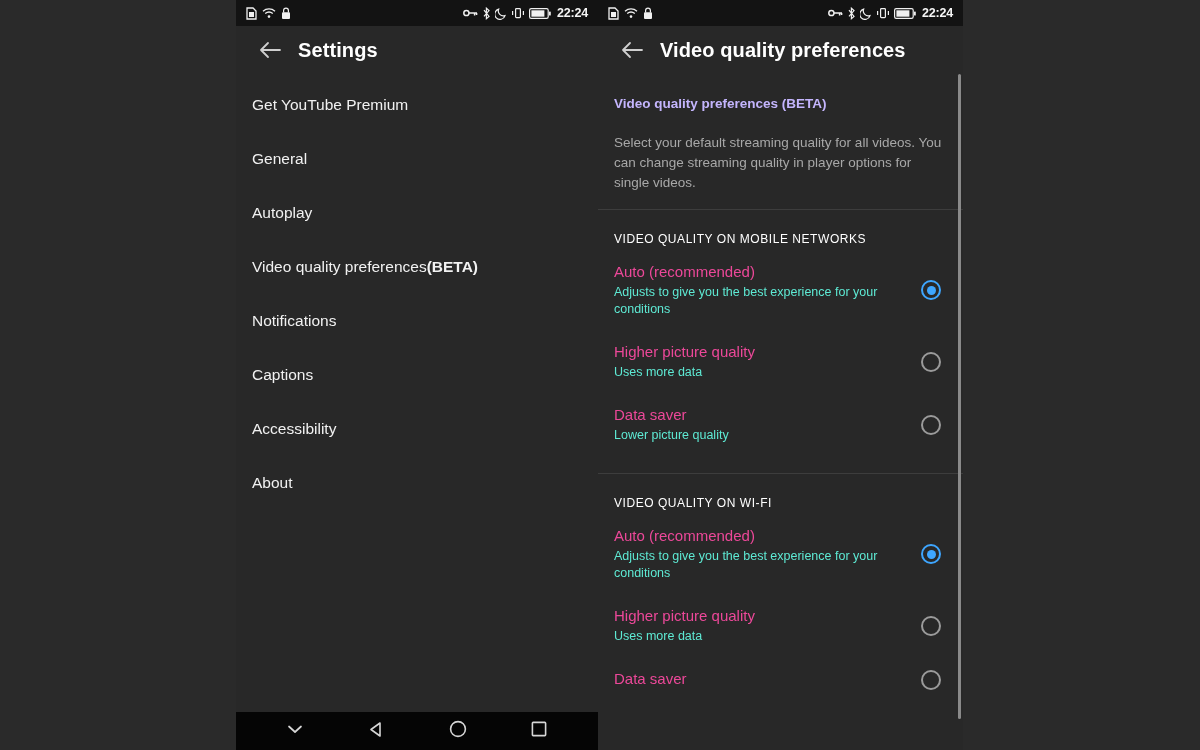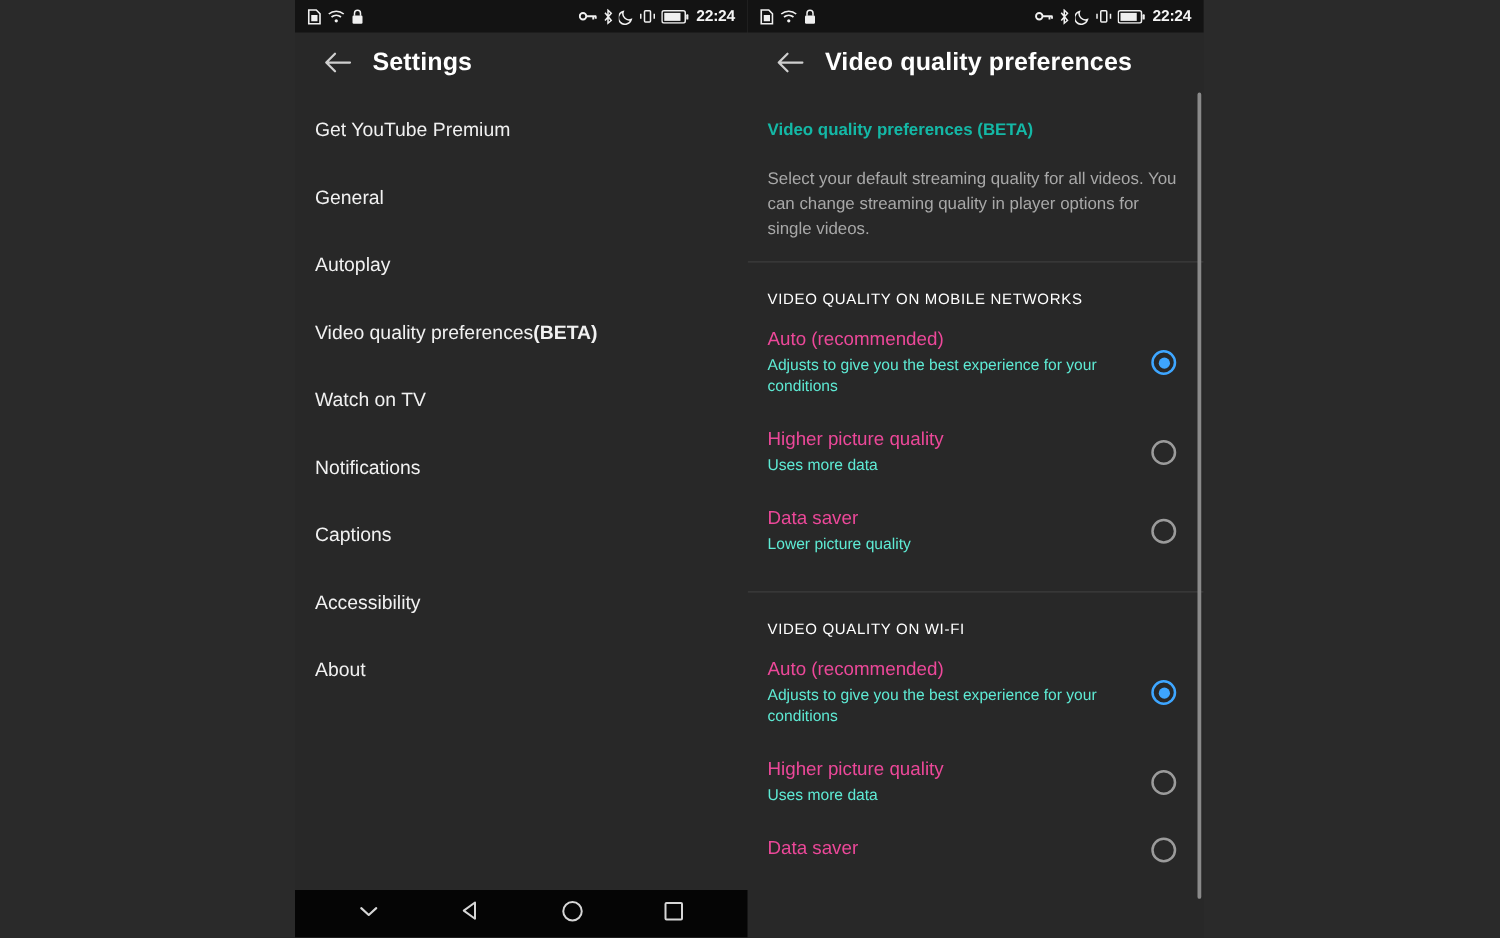--- a/index.html
+++ b/index.html
@@ -108,21 +108,21 @@
   
   .vq-scroll {
     position: absolute;
     top: 74px; left: 0; right: 0; bottom: 0;
     overflow: hidden;
   }
   .vq-intro {
     padding: 22px 20px 16px 16px;
   }
   .vq-intro-title {
-    color: #14b8a6;
+    color: #c4b5fd;
     font-size: 13.5px;
     font-weight: bold;
     margin-bottom: 22px;
   }
   .vq-intro-title .beta { font-weight: bold; }
   .vq-intro-body {
     color: #a8a8a8;
     font-size: 13.5px;
     line-height: 20px;
   }
@@ -302,23 +302,20 @@
         <span>General</span>
       </div>
       <div class="settings-item">
         <span>Autoplay</span>
       </div>
       <div class="settings-item">
         <span>Video quality preferences </span>
           <span class="beta">(BETA)</span>
       </div>
       <div class="settings-item">
-        <span>Watch on TV</span>
-      </div>
-      <div class="settings-item">
         <span>Notifications</span>
       </div>
       <div class="settings-item">
         <span>Captions</span>
       </div>
       <div class="settings-item">
         <span>Accessibility</span>
       </div>
       <div class="settings-item">
         <span>About</span>

